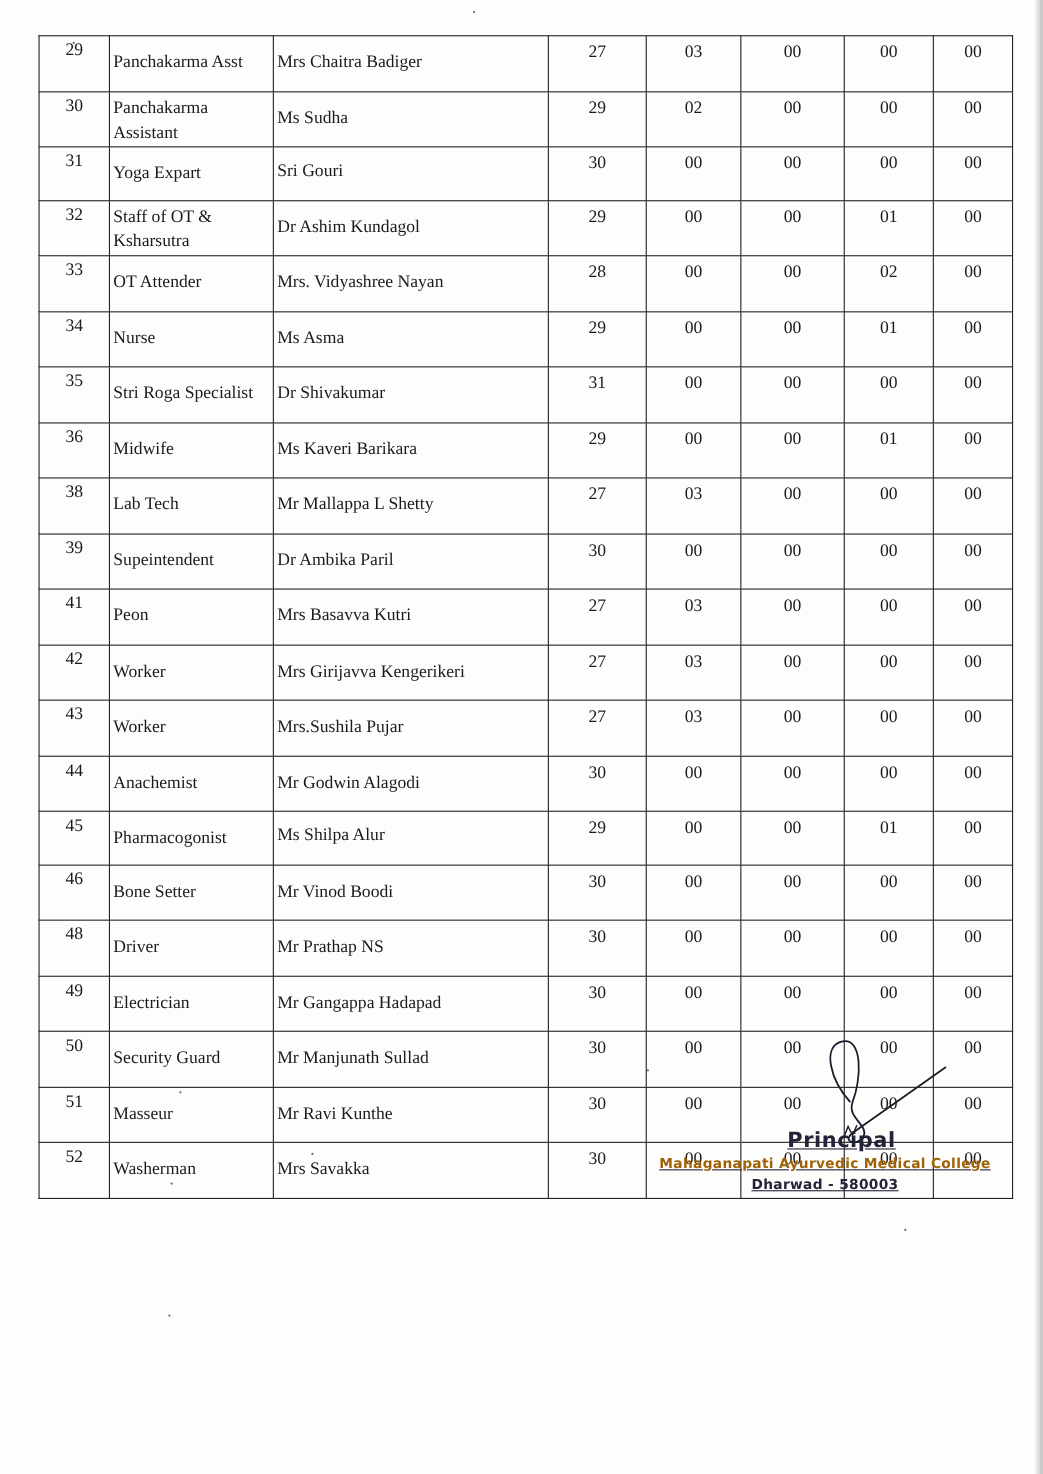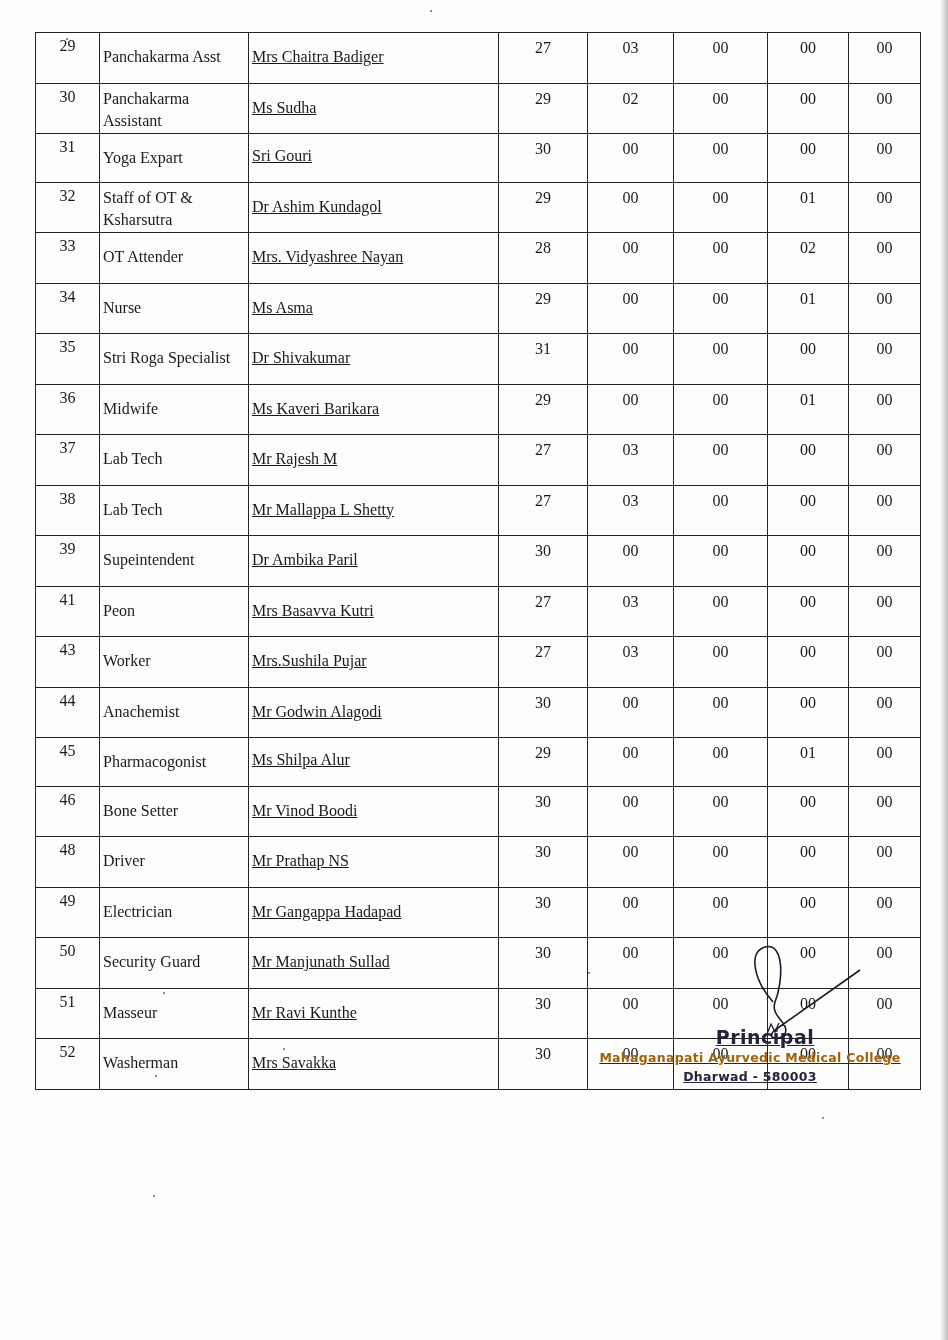--- a/index.html
+++ b/index.html
@@ -15,21 +15,21 @@
       position: absolute; left: 35px; top: 32px; width: 871px;
       border-collapse: collapse; table-layout: fixed;
     }
     table.staff td {
       border: 1.5px solid #222; padding: 0; font-size: 16px; vertical-align: top;
       height: 34.5px; position: relative;
     }
     td.sl { width: 63px; text-align: center; font-size: 14px; padding-top: 4px !important; }
     td.desig { width: 145px; padding: 4px 0 0 3px !important; line-height: 22px; }
     td.desig.single { padding-top: 13px !important; }
-    td.nm { width: 246px; padding: 15px 0 0 3px !important; text-decoration: underline; }
+    td.nm { width: 246px; padding: 15px 0 0 3px !important; }
     td.nm.top { padding-top: 13px !important; }
     td.num { text-align: center; padding-top: 6px !important; }
     td.c1 { width: 88px; } td.c2 { width: 85px; } td.c3 { width: 93px; } td.c4 { width: 80px; } td.c5 { width: 71px; }
 
     .stamp {
       position: absolute; left: 590px; top: 1026px; width: 320px; text-align: center;
       font-family: "DejaVu Sans", "Liberation Sans", sans-serif; color: #23233a; text-decoration: underline;
     }
     .stamp .title { font-size: 19px; font-weight: bold; letter-spacing: 0.5px; margin-left: 30px; }
     .stamp .line { font-size: 12.5px; font-weight: bold; letter-spacing: 0.3px; line-height: 19px; }
@@ -118,30 +118,20 @@
         <td class="sl">36</td>
         <td class="desig single">Midwife</td>
         <td class="nm">Ms Kaveri Barikara</td>
         <td class="num c1">29</td>
         <td class="num c2">00</td>
         <td class="num c3">00</td>
         <td class="num c4">01</td>
         <td class="num c5">00</td>
       </tr>
       <tr>
-        <td class="sl">37</td>
-        <td class="desig single">Lab Tech</td>
-        <td class="nm">Mr Rajesh M</td>
-        <td class="num c1">27</td>
-        <td class="num c2">03</td>
-        <td class="num c3">00</td>
-        <td class="num c4">00</td>
-        <td class="num c5">00</td>
-      </tr>
-      <tr>
         <td class="sl">38</td>
         <td class="desig single">Lab Tech</td>
         <td class="nm">Mr Mallappa L Shetty</td>
         <td class="num c1">27</td>
         <td class="num c2">03</td>
         <td class="num c3">00</td>
         <td class="num c4">00</td>
         <td class="num c5">00</td>
       </tr>
       <tr>
@@ -151,20 +141,30 @@
         <td class="num c1">30</td>
         <td class="num c2">00</td>
         <td class="num c3">00</td>
         <td class="num c4">00</td>
         <td class="num c5">00</td>
       </tr>
       <tr>
         <td class="sl">41</td>
         <td class="desig single">Peon</td>
         <td class="nm">Mrs Basavva Kutri</td>
+        <td class="num c1">27</td>
+        <td class="num c2">03</td>
+        <td class="num c3">00</td>
+        <td class="num c4">00</td>
+        <td class="num c5">00</td>
+      </tr>
+      <tr>
+        <td class="sl">42</td>
+        <td class="desig single">Worker</td>
+        <td class="nm">Mrs Girijavva Kengerikeri</td>
         <td class="num c1">27</td>
         <td class="num c2">03</td>
         <td class="num c3">00</td>
         <td class="num c4">00</td>
         <td class="num c5">00</td>
       </tr>
       <tr>
         <td class="sl">43</td>
         <td class="desig single">Worker</td>
         <td class="nm">Mrs.Sushila Pujar</td>

